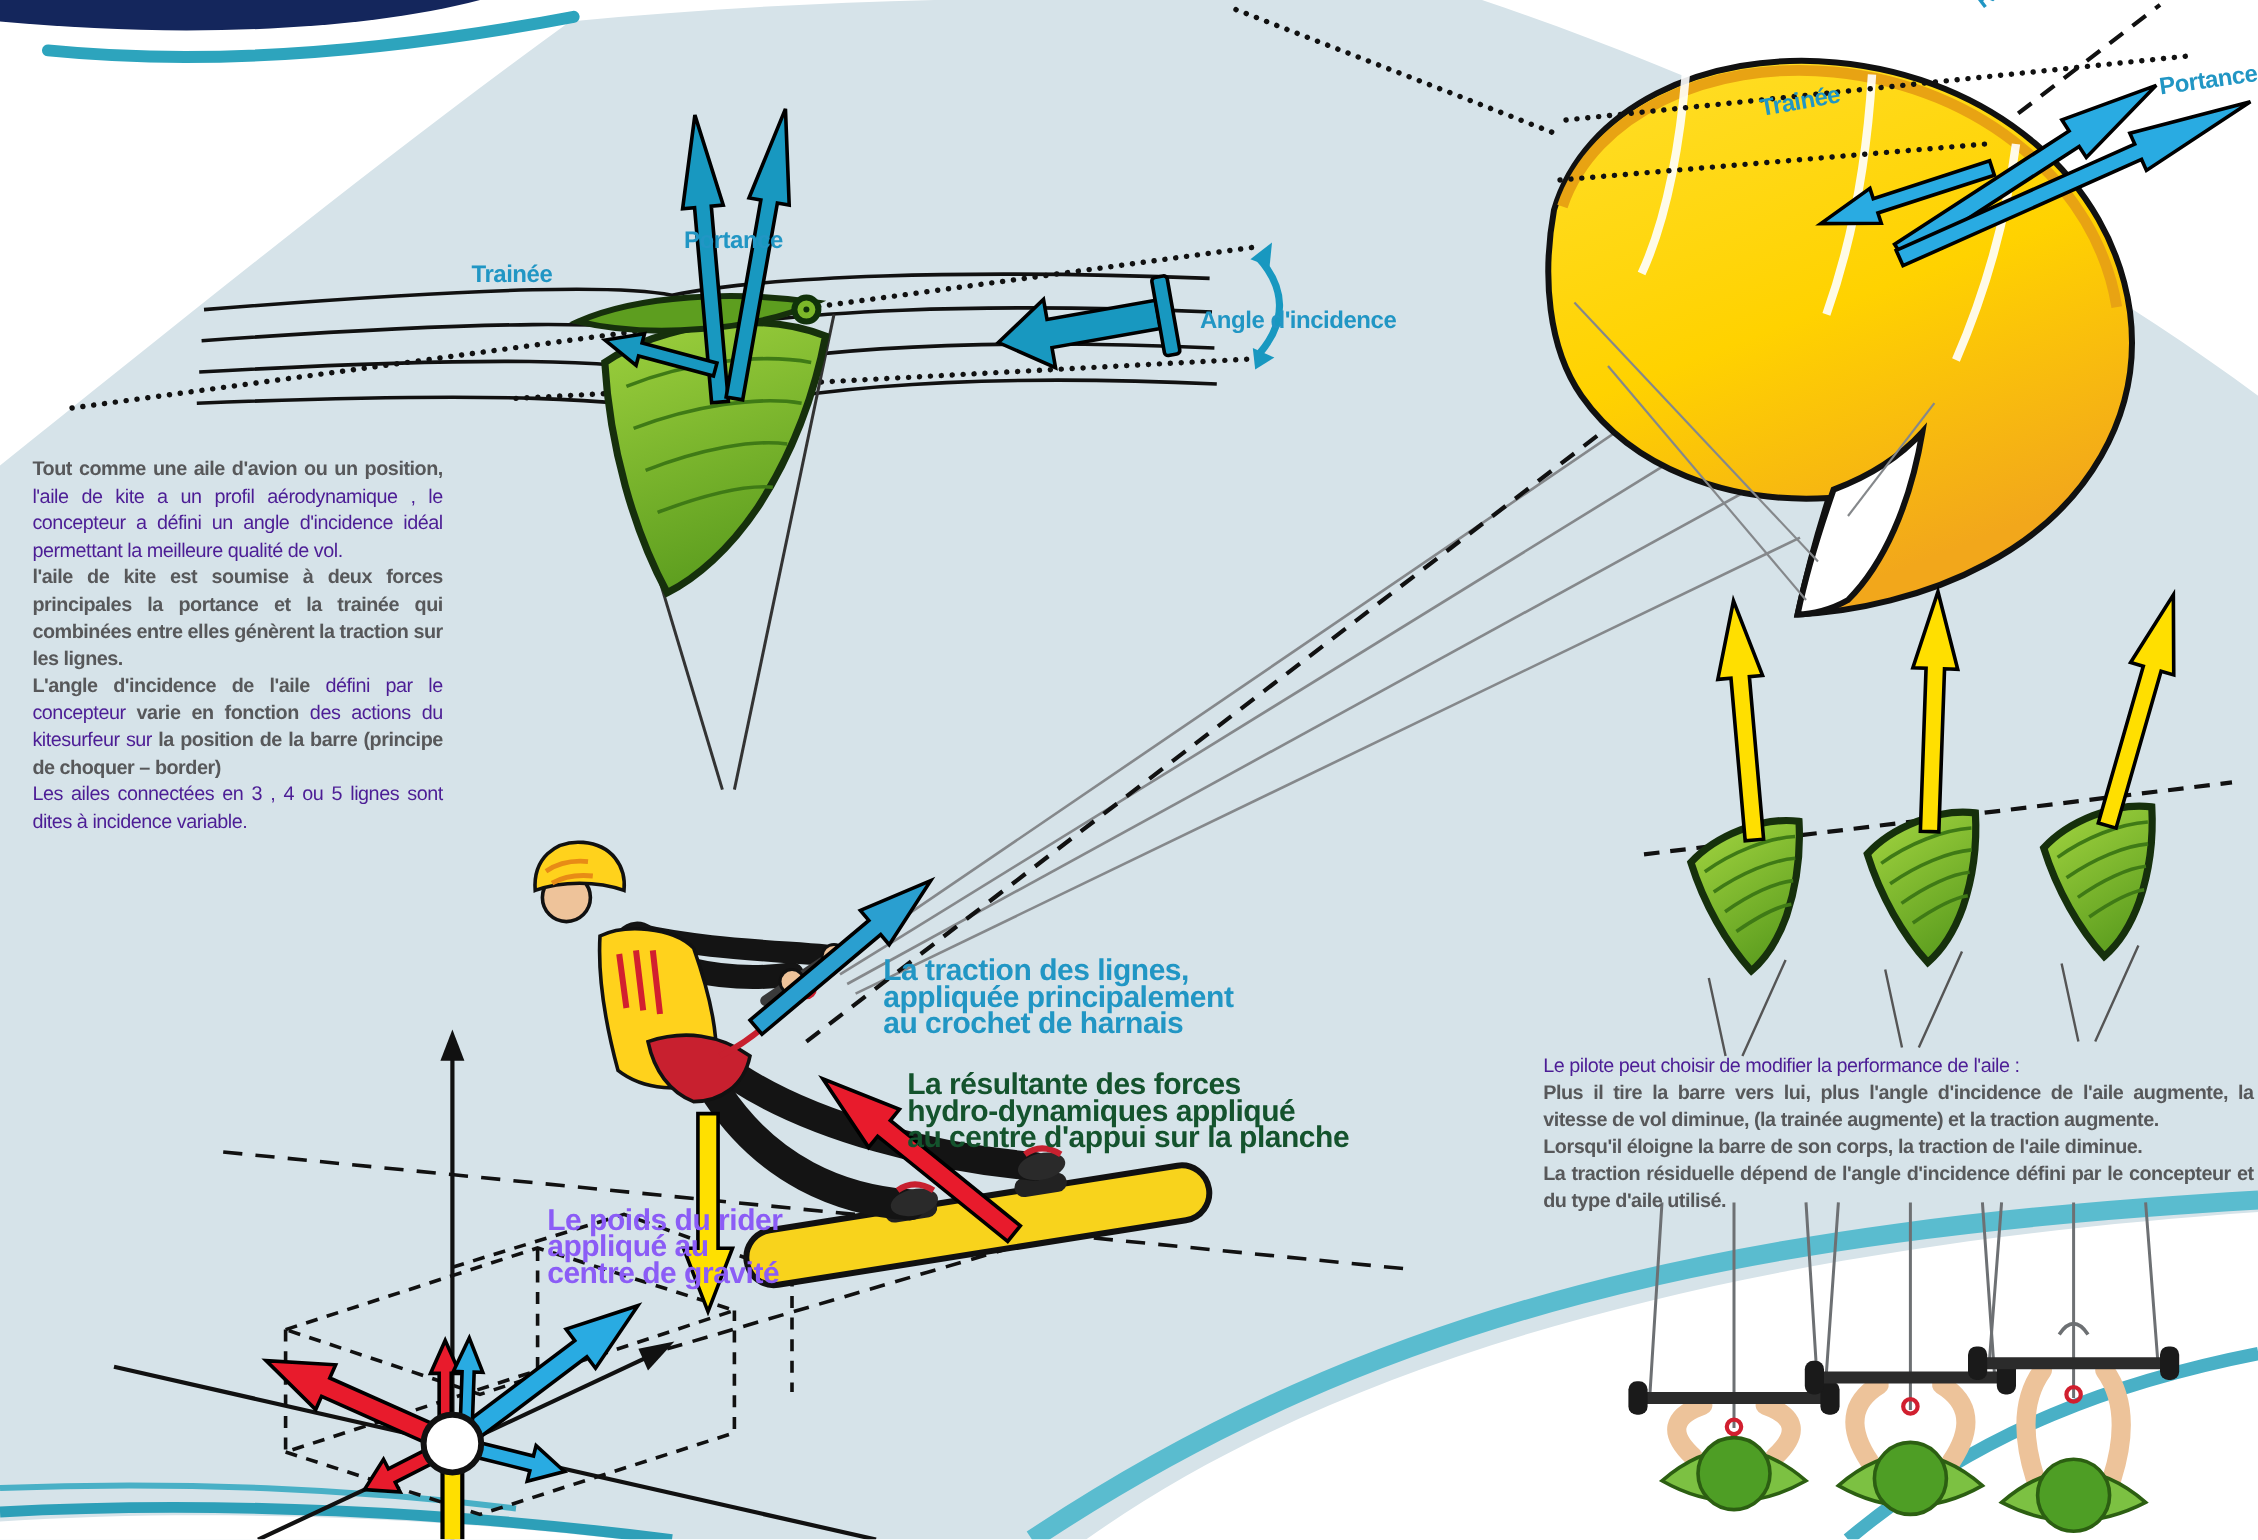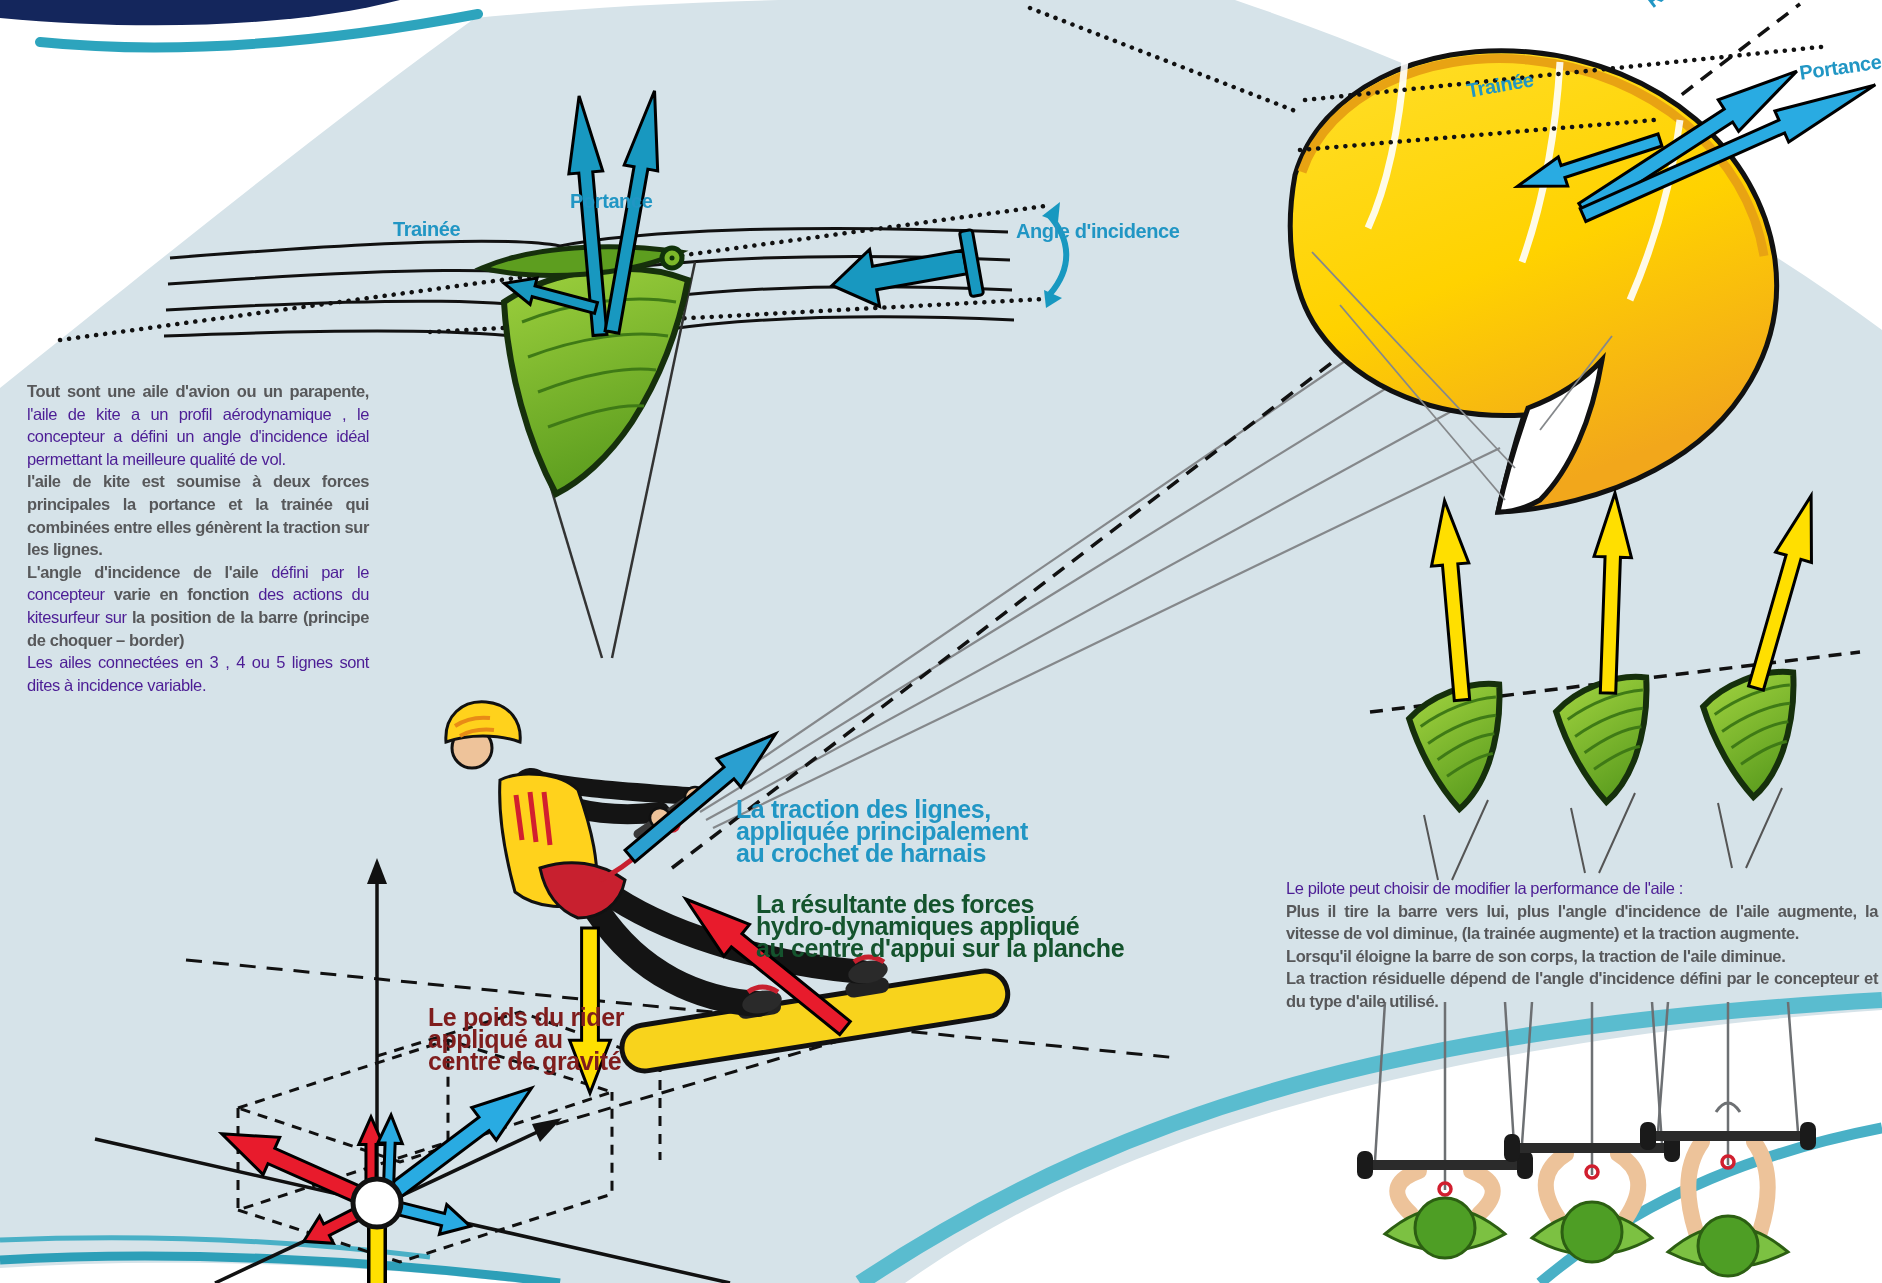--- a/index.html
+++ b/index.html
@@ -6,21 +6,21 @@
   #stage{position:relative;width:1882px;height:1283px;overflow:hidden;background:#fff;
          font-family:"Liberation Sans","DejaVu Sans",sans-serif;}
   svg{position:absolute;left:0;top:0;}
   .txt{position:absolute;letter-spacing:-0.4px;}
   .para{font-size:16.5px;line-height:22.6px;font-weight:600;color:#57585a;text-align:justify;}
   .para .red{color:#4c1d95;font-weight:400;}
   .lbl{color:#2196c4;font-weight:700;font-size:20px;white-space:nowrap;}
   .cap{font-weight:700;font-size:25px;line-height:22px;white-space:nowrap;}
   .cap.blue{color:#2196c4;}
   .cap.red{color:#14532d;text-align:center;}
-  .cap.olive{color:#7f1d1d;}
+  .cap.olive{color:#8b5cf6;margin-left:28px;}
   .rot{transform-origin:left top;}
 </style>
 </head>
 <body>
 
 <div id="stage">
 
 <svg width="1882" height="1283" viewBox="0 0 1882 1283">
   <defs>
     <path id="arw" d="M0,-7 L68,-7 L68,-17 L100,0 L68,17 L68,7 L0,7 Z" vector-effect="non-scaling-stroke"></path>
@@ -233,29 +233,29 @@
       <rect x="1800" y="1122" width="16" height="28" rx="7" fill="#1a1a1a"></rect>
       <path d="M1716,1112 Q1728,1094 1740,1112" stroke="#6d7073" stroke-width="3" fill="none"></path>
       <circle cx="1728" cy="1162" r="6" fill="none" stroke="#d11f2f" stroke-width="3.5"></circle>
       <path d="M1668,1252 Q1728,1200 1788,1252 Q1728,1283 1668,1252 Z" fill="#7cc142" stroke="#2c5f12" stroke-width="3"></path>
       <circle cx="1728" cy="1246" r="30" fill="#4e9e25" stroke="#2c5f12" stroke-width="3"></circle>
     </g>
   </g>
 </svg>
 
 <div class="txt para" style="left:27px;top:380px;width:342px;">
-  <div><span>Tout sont une aile d'avion ou un parapente, </span><span class="red">l'aile de kite a un profil aérodynamique , le concepteur a défini un angle d'incidence idéal  permettant  la meilleure qualité de vol.</span></div>
+  <div><span>Tout comme une aile d'avion ou un position, </span><span class="red">l'aile de kite a un profil aérodynamique , le concepteur a défini un angle d'incidence idéal  permettant  la meilleure qualité de vol.</span></div>
   <div><span>l'aile de kite est soumise à deux forces principales la portance et la trainée qui combinées entre elles génèrent la traction sur les lignes.</span></div>
   <div><span>L'angle d'incidence de l'aile </span><span class="red">défini par le concepteur</span><span> varie en fonction </span><span class="red">des actions du kitesurfeur sur </span><span> la position de la barre (principe de choquer – border)</span></div>
   <div><span class="red">Les ailes  connectées en 3 , 4 ou 5 lignes sont dites à incidence variable.</span></div>
 </div>
 
 <div class="txt lbl" style="left:393px;top:218px;">Trainée</div>
 <div class="txt lbl" style="left:570px;top:190px;">Portance</div>
-<div class="txt lbl" style="left:1000px;top:220px;margin-left:16px;">Angle d'incidence</div>
+<div class="txt lbl" style="left:1000px;top:256px;">Angle d'incidence</div>
 
 <div class="txt lbl rot" style="left:1642px;top:-6px;transform:rotate(-37deg);">Résultante des</div>
 <div class="txt lbl rot" style="left:1465px;top:80px;transform:rotate(-10deg);">Trainée</div>
 <div class="txt lbl rot" style="left:1798px;top:62px;transform:rotate(-8deg);">Portance</div>
 
 <div class="txt cap blue" style="left:736px;top:798px;">
   <div>La traction des lignes,</div>
   <div>appliquée  principalement</div>
   <div>au crochet de harnais</div>
 </div>

